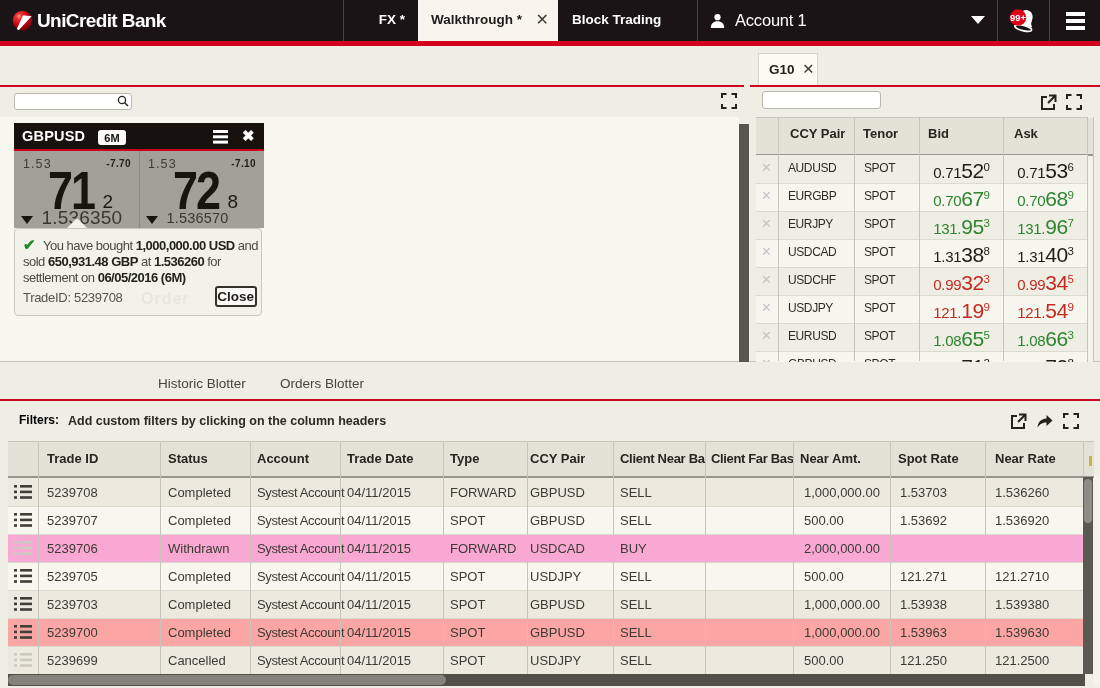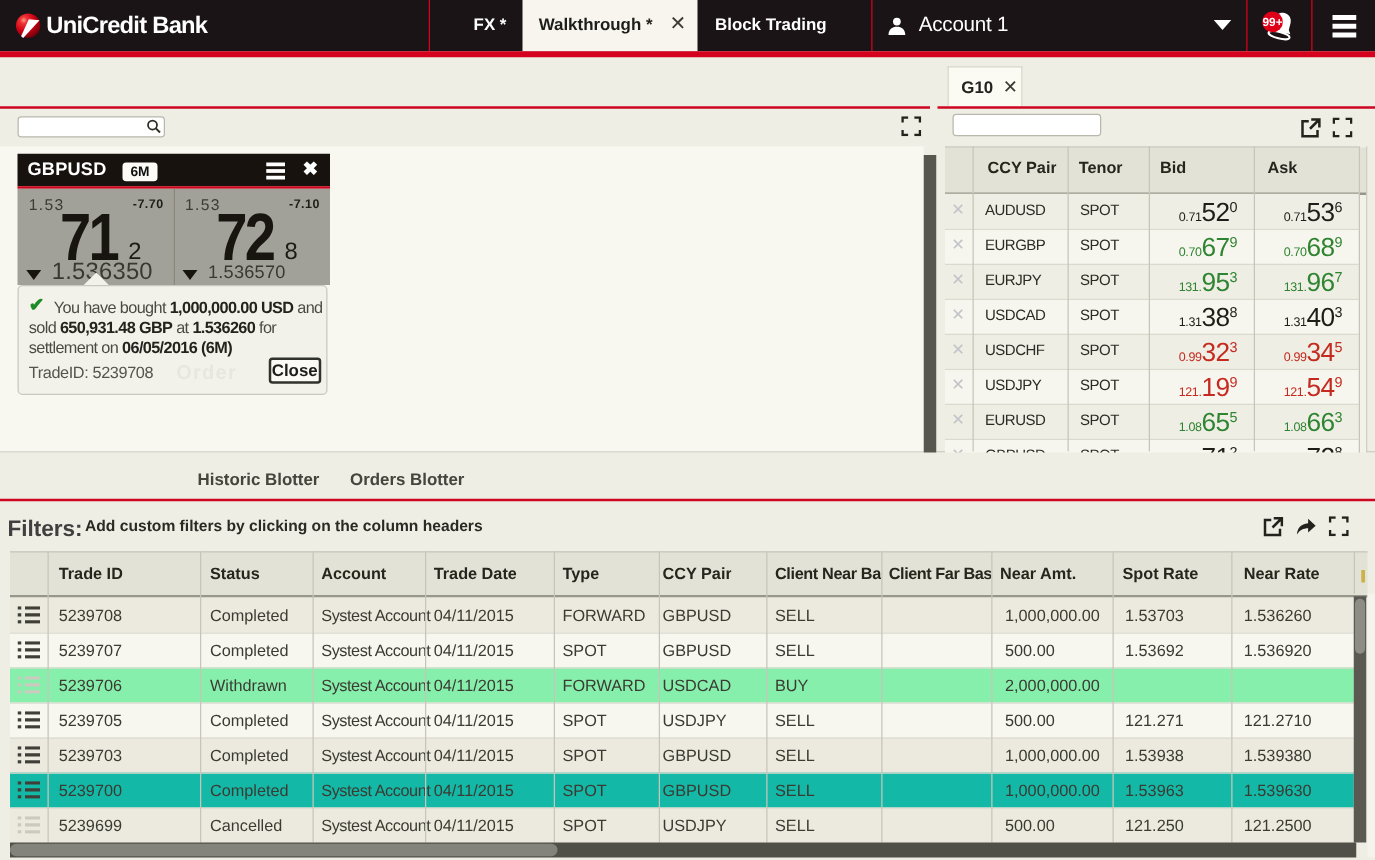--- a/index.html
+++ b/index.html
@@ -8,35 +8,35 @@
 
 #topbar{position:absolute;left:0;top:0;width:1100px;height:41px;background:#1a1416}
 #redband{position:absolute;left:0;top:41px;width:1100px;height:4.5px;background:#d4021c}
 .tbsep{position:absolute;top:0;width:1px;height:41px;background:#d4021c}
 .tbtab{position:absolute;top:0;height:40px;line-height:40px;color:#fff;font-weight:bold;font-size:13.5px;text-align:center}
 #tab-walk{background:#f7f5ed;color:#1d1d1a;height:41px !important}
 
 .ptab{position:absolute;background:#fbfaf3;border:1px solid #d6d5ca;border-bottom:none;font-weight:bold;font-size:13.5px;color:#22221e;white-space:nowrap;overflow:hidden}
 .ptab .x{font-weight:normal;color:#3a3a34;font-size:14.5px}
 .redline{position:absolute;background:#cd0621;height:2px}
-.itab{position:absolute;font-weight:bold;font-size:13.5px;color:#45453e}
+.itab{position:absolute;font-weight:normal;font-size:13.5px;color:#45453e}
 
 .search{position:absolute;background:#fff;border:1px solid #b9b8ad;border-radius:3px}
 
 .thead{position:absolute;background:#e3e2d6;border-bottom:2px solid #98978d}
 .hcell{position:absolute;font-weight:bold;font-size:13px;color:#26261f;white-space:nowrap;overflow:hidden}
 .colline{position:absolute;width:1px;background:#c6c5ba}
 .rowline{position:absolute;height:1px;background:#dbdacf}
 
 .grow{position:absolute;left:0;width:331px;height:28.5px}
 .gx{position:absolute;left:5px;top:4.5px;font-size:13px;color:#c2c4c9}
 .gccy{position:absolute;left:32px;top:6px;font-size:12px;letter-spacing:-0.4px;color:#2c2c26}
 .gten{position:absolute;left:108px;top:6px;font-size:12px;letter-spacing:-0.4px;color:#2c2c26}
 .price{position:absolute;top:3.5px;width:71px;text-align:right;white-space:nowrap}
-.ps{font-size:10px;letter-spacing:-0.3px}.pb{font-size:21px;letter-spacing:-0.5px}.su{font-size:11.5px;vertical-align:7.5px;letter-spacing:0}
+.ps{font-size:15px;letter-spacing:-0.3px}.pb{font-size:21px;letter-spacing:-0.5px}.su{font-size:11.5px;vertical-align:7.5px;letter-spacing:0}
 .g{color:#2e8430}.r{color:#c42a20}.k{color:#1e1e19}
 
 .brow{position:absolute;left:8px;width:1075px;height:29px}
 .brow span{position:absolute;top:7px;font-size:13px;color:#3b3b33;white-space:nowrap}
 .c1{left:39px}.c2{left:160px}.c3{left:249px;width:89px;overflow:hidden;letter-spacing:-0.35px}.c4{left:339px}.c5{left:442px}.c6{left:522px}.c7{left:612px}.c8{left:796px}.c9{left:892px}.c10{left:987px}
 .cfl{font-size:13px;line-height:16px;color:#4b4b44;white-space:nowrap;letter-spacing:-0.5px}
 .cfl b{color:#23231e}
 </style>
 </head>
 <body>
@@ -232,21 +232,21 @@
     <div class="abs" style="left:332px;top:39px;width:5px;height:206.5px;background:#f3f2e9"></div>
     <div class="colline" style="left:337px;top:0;height:245.5px"></div>
   </div>
 </div>
 
 <div class="abs" id="bottomsection" style="left:0;top:362px;width:1100px;height:326px;background:#efeee4">
   <div class="itab" style="left:158px;top:14px">Historic Blotter</div>
   <div class="itab" style="left:280px;top:14px">Orders Blotter</div>
   <div class="redline" style="left:0;top:37px;width:1100px"></div>
 
-  <div class="abs" style="left:6px;top:51px;font-size:18px;font-weight:bold;color:#404040">Filters:</div>
+  <div class="abs" style="left:19px;top:51px;font-size:12px;font-weight:bold;color:#000000">Filters:</div>
   <div class="abs" style="left:68px;top:51.5px;font-size:12.5px;font-weight:bold;color:#2a2a24">Add custom filters by clicking on the column headers</div>
   <svg class="abs" style="left:1010px;top:51px" width="17" height="17" viewBox="0 0 17 17">
     <path d="M7 3 L2 3 L2 15 L14 15 L14 10" fill="none" stroke="#23231d" stroke-width="2"></path>
     <path d="M9 1.5 L15.5 1.5 L15.5 8 M15 2 L8 9" fill="none" stroke="#23231d" stroke-width="2"></path>
   </svg>
   <svg class="abs" style="left:1036px;top:50px" width="18" height="18" viewBox="0 0 18 18">
     <path d="M10.5 3 L10.5 6.5 C4.5 7 2 10.5 1.5 15.5 C4 11.8 6.5 10.6 10.5 10.5 L10.5 14 L16.5 8.5 Z" fill="#23231d"></path>
   </svg>
   <svg class="abs" style="left:1063px;top:51px" width="16" height="16" viewBox="0 0 16 16">
     <path d="M1 5 L1 1 L5.5 1 M10.5 1 L15 1 L15 5 M15 11 L15 15 L10.5 15 M5.5 15 L1 15 L1 11" fill="none" stroke="#23231d" stroke-width="2"></path>
@@ -303,21 +303,21 @@
         <span class="c2">Completed</span>
         <span class="c3">Systest Account 1</span>
         <span class="c4">04/11/2015</span>
         <span class="c5">SPOT</span>
         <span class="c6">GBPUSD</span>
         <span class="c7">SELL</span>
         <span class="c8">500.00</span>
         <span class="c9">1.53692</span>
         <span class="c10">1.536920</span>
     </div>
-    <div class="brow" style="top:171.5px;background:#86efac">
+    <div class="brow" style="top:171.5px;background:#f9a8d4">
       <svg style="position:absolute;left:6px;top:7px" width="18" height="14" viewBox="0 0 18 14">
           <g fill="#cbcabf">
             <rect y="0" width="3" height="2.6"></rect>
             <rect y="5.6" width="3" height="2.6"></rect>
             <rect y="11.2" width="3" height="2.6"></rect>
             <rect x="6" y="0" width="12" height="2.6"></rect>
             <rect x="6" y="5.6" width="12" height="2.6"></rect>
             <rect x="6" y="11.2" width="12" height="2.6"></rect>
           </g>
         </svg>
@@ -367,21 +367,21 @@
         <span class="c2">Completed</span>
         <span class="c3">Systest Account 1</span>
         <span class="c4">04/11/2015</span>
         <span class="c5">SPOT</span>
         <span class="c6">GBPUSD</span>
         <span class="c7">SELL</span>
         <span class="c8">1,000,000.00</span>
         <span class="c9">1.53938</span>
         <span class="c10">1.539380</span>
     </div>
-    <div class="brow" style="top:255.5px;background:#14b8a6">
+    <div class="brow" style="top:255.5px;background:#fca5a5">
       <svg style="position:absolute;left:6px;top:7px" width="18" height="14" viewBox="0 0 18 14">
           <g fill="#3f3f38">
             <rect y="0" width="3" height="2.6"></rect>
             <rect y="5.6" width="3" height="2.6"></rect>
             <rect y="11.2" width="3" height="2.6"></rect>
             <rect x="6" y="0" width="12" height="2.6"></rect>
             <rect x="6" y="5.6" width="12" height="2.6"></rect>
             <rect x="6" y="11.2" width="12" height="2.6"></rect>
           </g>
         </svg>

